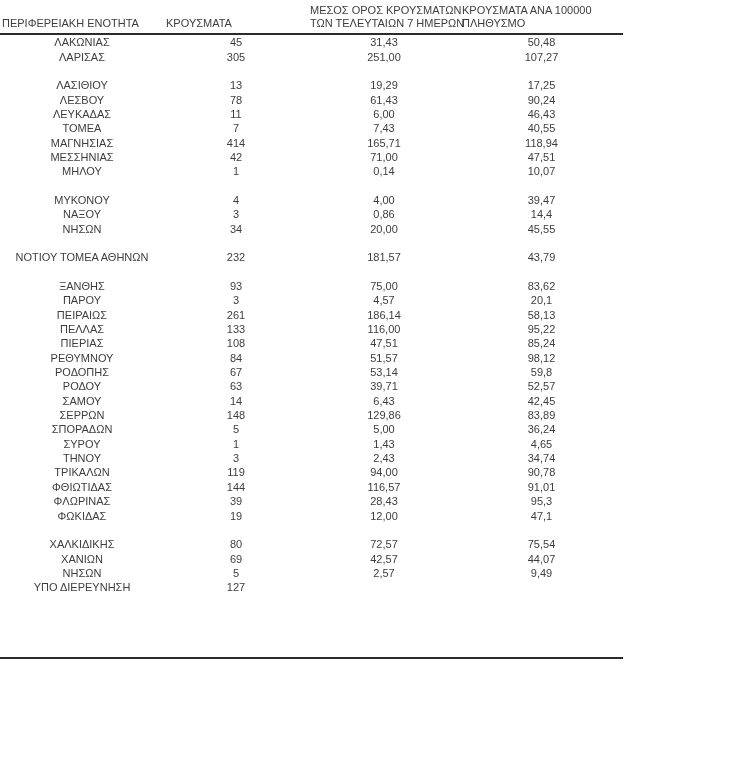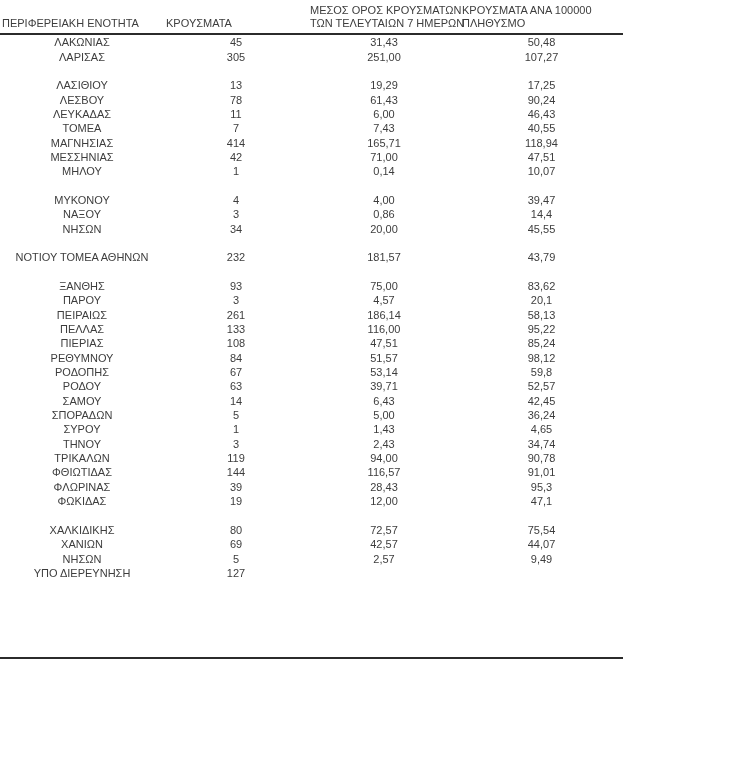--- a/index.html
+++ b/index.html
@@ -233,20 +233,26 @@
           <td>39,71</td>
           <td>52,57</td>
         </tr>
         <tr>
           <td>ΣΑΜΟΥ</td>
           <td>14</td>
           <td>6,43</td>
           <td>42,45</td>
         </tr>
         <tr>
+          <td>ΣΕΡΡΩΝ</td>
+          <td>148</td>
+          <td>129,86</td>
+          <td>83,89</td>
+        </tr>
+        <tr>
           <td>ΣΠΟΡΑΔΩΝ</td>
           <td>5</td>
           <td>5,00</td>
           <td>36,24</td>
         </tr>
         <tr>
           <td>ΣΥΡΟΥ</td>
           <td>1</td>
           <td>1,43</td>
           <td>4,65</td>

